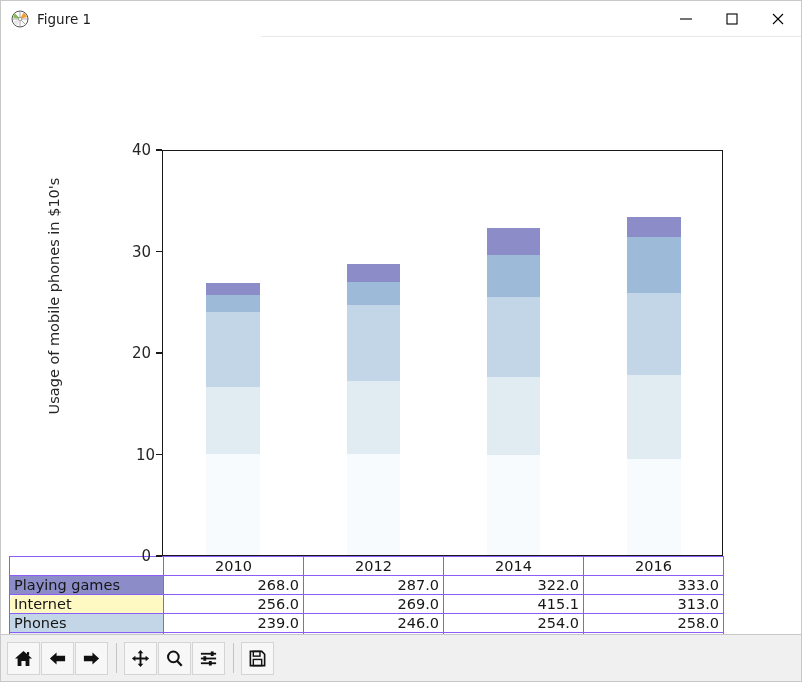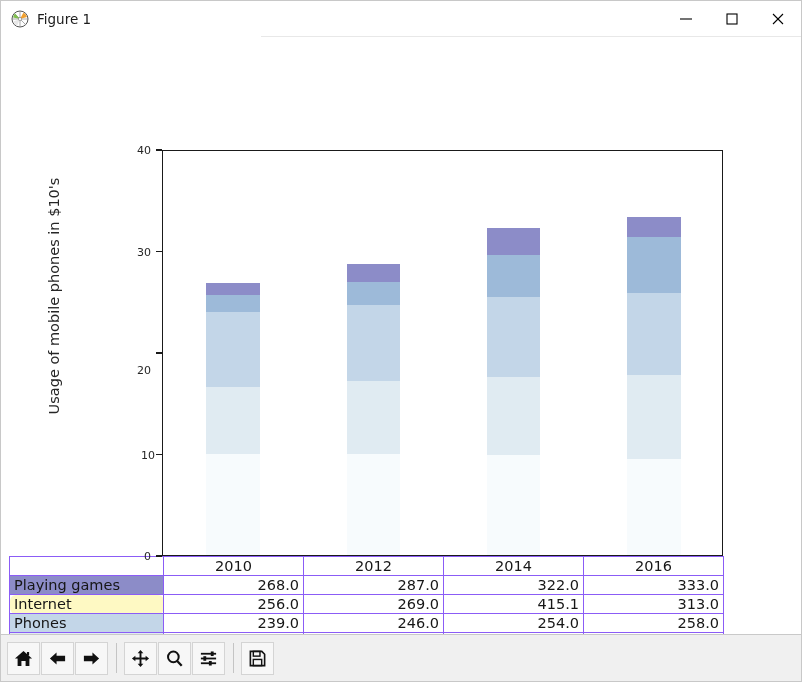--- a/index.html
+++ b/index.html
@@ -131,21 +131,21 @@
     color: #262626;
     white-space: nowrap;
     font-family: "DejaVu Sans", sans-serif;
   }
 
   .ytick-label {
     position: absolute;
     right: 0;
     width: 40px;
     text-align: right;
-    font-size: 11px;
+    font-size: 15px;
     color: #262626;
     transform: translateY(-50%);
     font-family: "DejaVu Sans", sans-serif;
   }
   .ytick-mark {
     position: absolute;
     width: 6px;
     height: 1.3px;
     background: #1a1a1a;
   }
@@ -381,21 +381,21 @@
               <td class="val">177.0</td>
             </tr>
           </tbody>
       </table>
     </div>
 
   <div class="ytick-label" style="top: 518px; right: 650px; position: absolute;">0</div>
       <div class="ytick-mark" style="top: 517.4px; left: 155px; position: absolute;"></div>
       <div class="ytick-label" style="top: 416.5px; right: 646px; position: absolute;">10</div>
       <div class="ytick-mark" style="top: 415.9px; left: 155px; position: absolute;"></div>
-      <div class="ytick-label" style="top: 332px; right: 650px; position: absolute;">20</div>
+      <div class="ytick-label" style="top: 315px; right: 650px; position: absolute;">20</div>
       <div class="ytick-mark" style="top: 314.4px; left: 155px; position: absolute;"></div>
       <div class="ytick-label" style="top: 213.5px; right: 650px; position: absolute;">30</div>
       <div class="ytick-mark" style="top: 212.9px; left: 155px; position: absolute;"></div>
       <div class="ytick-label" style="top: 112px; right: 650px; position: absolute;">40</div>
       <div class="ytick-mark" style="top: 111.4px; left: 155px; position: absolute;"></div>
     </div>
 
   <div id="toolbar">
 
     <div class="tb-btn">

